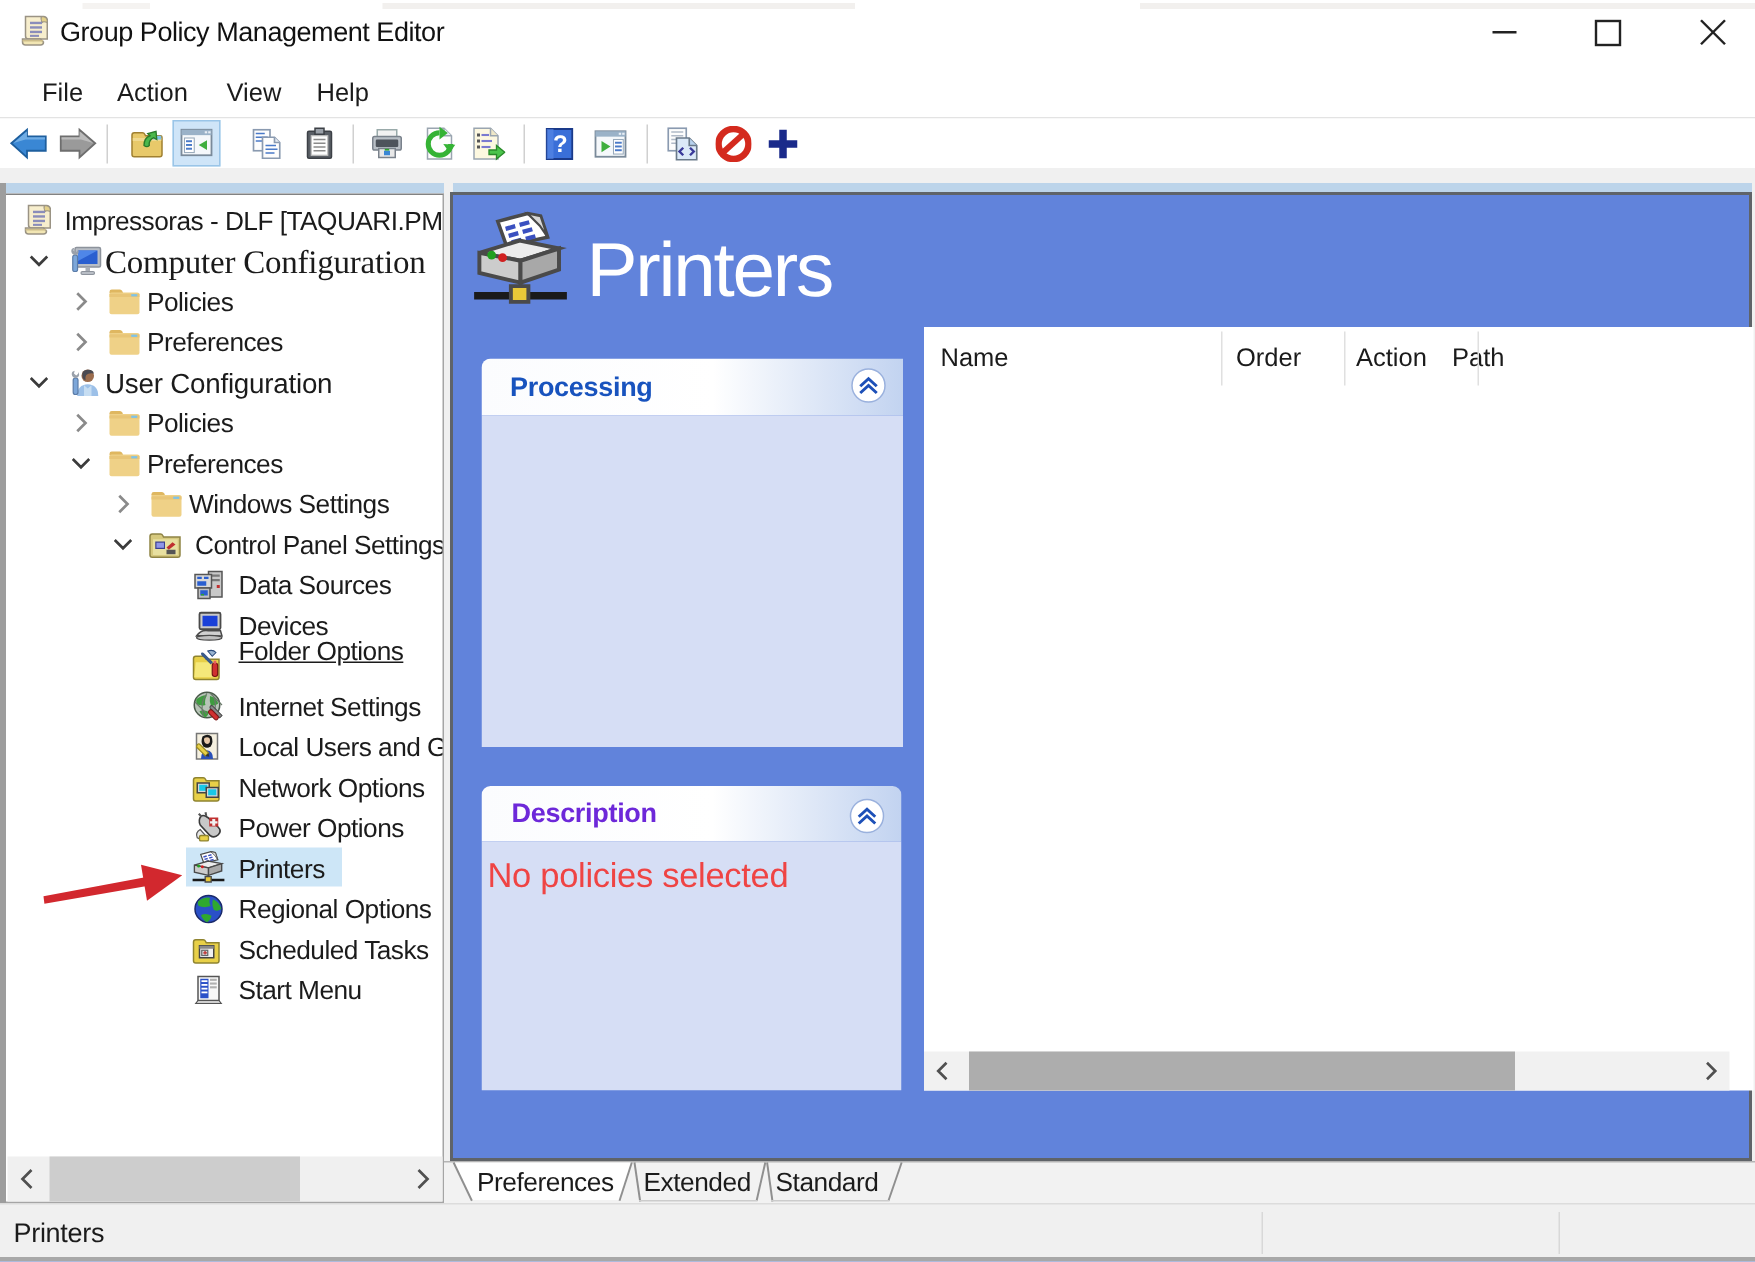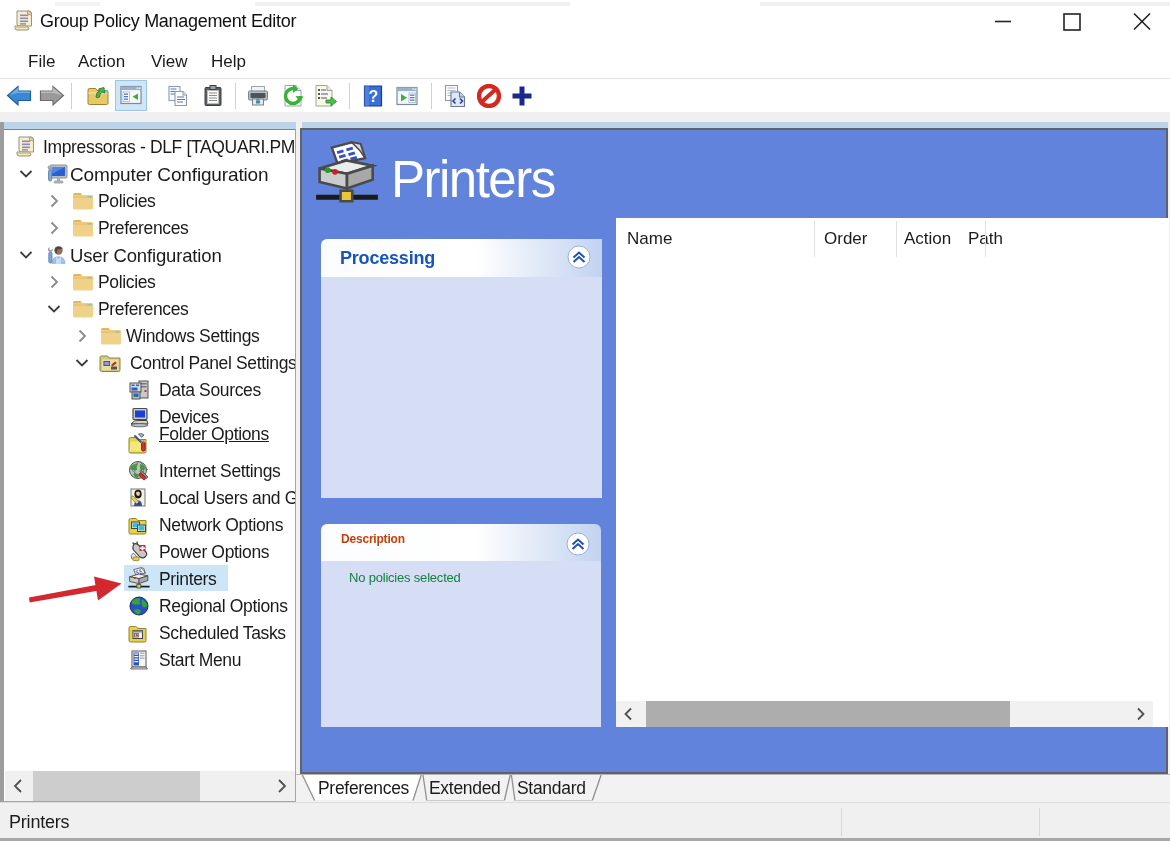--- a/index.html
+++ b/index.html
@@ -333,21 +333,21 @@
       <use href="#g-scroll"></use>
     </svg>
   <div class="tree-row" style="left:38px;top:3.5px;">Impressoras - DLF [TAQUARI.PMD</div>
 
   <svg class="chev" style="left:13px;top:36px;width:16px;height:16px;" viewBox="0 0 16 16">
       <use href="#g-chevD"></use>
     </svg>
   <svg class="ticon" style="left:39px;top:32px;" viewBox="0 0 24 24">
       <use href="#g-comp"></use>
     </svg>
-  <div class="tree-row" style="left:65px;top:30.5px;font-size:19px;letter-spacing:-0.15px;">Computer Configuration</div>
+  <div class="tree-row" style="left:65px;top:30.5px;font-size:22px;letter-spacing:-0.15px;font-family:Liberation Serif, serif;">Computer Configuration</div>
 
   <svg class="chev" style="left:42px;top:63px;width:16px;height:16px;" viewBox="0 0 16 16">
       <use href="#g-chevR"></use>
     </svg>
   <svg class="ticon" style="left:66px;top:59px;" viewBox="0 0 24 24">
       <use href="#g-folder"></use>
     </svg>
   <div class="tree-row" style="left:93px;top:57.5px;">Policies</div>
 
   <svg class="chev" style="left:42px;top:90px;width:16px;height:16px;" viewBox="0 0 16 16">
@@ -481,27 +481,27 @@
   <svg class="abs" style="left:245px;top:5px;width:26px;height:26px;" viewBox="0 0 26 26">
     <circle cx="13" cy="13" r="11" fill="#ffffff" stroke="#9ab1dd" stroke-width="1"></circle>
     <path d="M7.5 13.5 L13 8.5 L18.5 13.5" fill="none" stroke="#1d50b8" stroke-width="2"></path>
     <path d="M7.5 18 L13 13 L18.5 18" fill="none" stroke="#1d50b8" stroke-width="2"></path>
   </svg>
 </div>
 
 <div class="abs" style="left:321px;top:524px;width:280px;height:203px;border-radius:6px 6px 0 0;overflow:hidden;">
   <div class="abs" style="left:0;top:0;width:280px;height:37px;background:linear-gradient(to right,#fbfcfe 0%,#ffffff 55%,#c2d3f0 100%);"></div>
   <div class="abs" style="left:0;top:37px;width:280px;height:166px;background:#d6def5;"></div>
-  <div class="abs" style="left:20px;top:8px;font-size:12px;font-weight:bold;color:#c2410c;letter-spacing:-0.2px;">Description</div>
+  <div class="abs" style="left:20px;top:8px;font-size:18px;font-weight:bold;color:#6d28d9;letter-spacing:-0.2px;">Description</div>
   <svg class="abs" style="left:244px;top:7px;width:26px;height:26px;" viewBox="0 0 26 26">
     <circle cx="13" cy="13" r="11" fill="#ffffff" stroke="#9ab1dd" stroke-width="1"></circle>
     <path d="M7.5 13.5 L13 8.5 L18.5 13.5" fill="none" stroke="#1d50b8" stroke-width="2"></path>
     <path d="M7.5 18 L13 13 L18.5 18" fill="none" stroke="#1d50b8" stroke-width="2"></path>
   </svg>
-  <div class="abs" style="left:28px;top:46px;font-size:13px;color:#15803d;letter-spacing:-0.2px;">No policies selected</div>
+  <div class="abs" style="left:4px;top:46px;font-size:23px;color:#ef4444;letter-spacing:-0.2px;">No policies selected</div>
 </div>
 
 <div class="abs" style="left:616px;top:218px;width:537px;height:509px;background:#ffffff;padding-left:16px;">
   <div class="abs" style="left:11px;top:11px;font-size:17px;color:#1b1b1b;">Name</div>
   <div class="abs" style="left:208px;top:11px;font-size:17px;color:#1b1b1b;">Order</div>
   <div class="abs" style="left:288px;top:11px;font-size:17px;color:#1b1b1b;">Action</div>
   <div class="abs" style="left:352px;top:11px;font-size:17px;color:#1b1b1b;">Path</div>
   <div class="abs" style="left:198px;top:3px;width:1px;height:36px;background:#e0e0e0;"></div>
   <div class="abs" style="left:280px;top:3px;width:1px;height:36px;background:#e0e0e0;"></div>
   <div class="abs" style="left:369px;top:3px;width:1px;height:36px;background:#e0e0e0;"></div>

